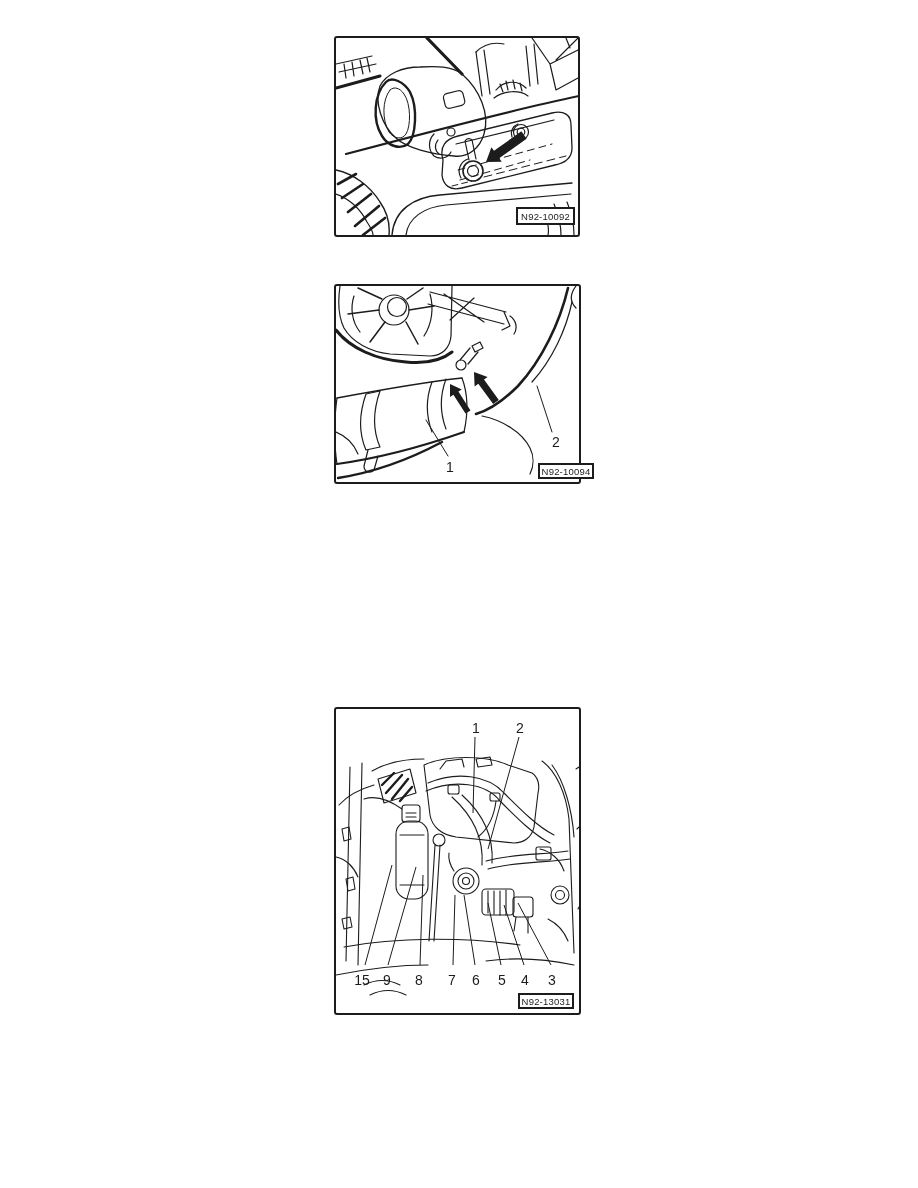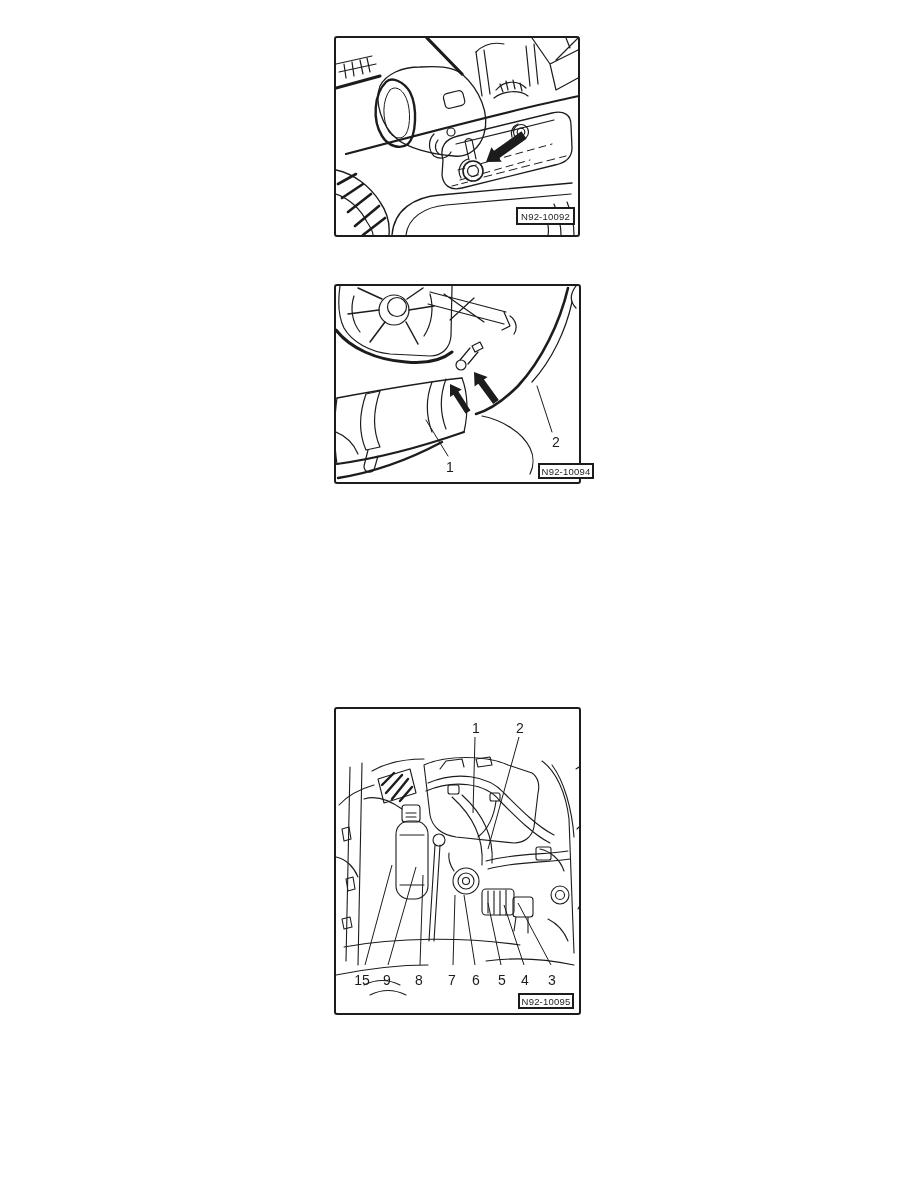--- a/index.html
+++ b/index.html
@@ -225,16 +225,16 @@
     <span class="callout" style="left:140px;top:19px">1</span>
     <span class="callout" style="left:184px;top:19px">2</span>
     <span class="callout" style="left:26px;top:271px">15</span>
     <span class="callout" style="left:51px;top:271px">9</span>
     <span class="callout" style="left:83px;top:271px">8</span>
     <span class="callout" style="left:116px;top:271px">7</span>
     <span class="callout" style="left:140px;top:271px">6</span>
     <span class="callout" style="left:166px;top:271px">5</span>
     <span class="callout" style="left:189px;top:271px">4</span>
     <span class="callout" style="left:216px;top:271px">3</span>
-    <div class="ref-box">N92-10095</div>
+    <div class="ref-box">N92-13031</div>
   </div>
 
 </div>
 
 </body></html>

